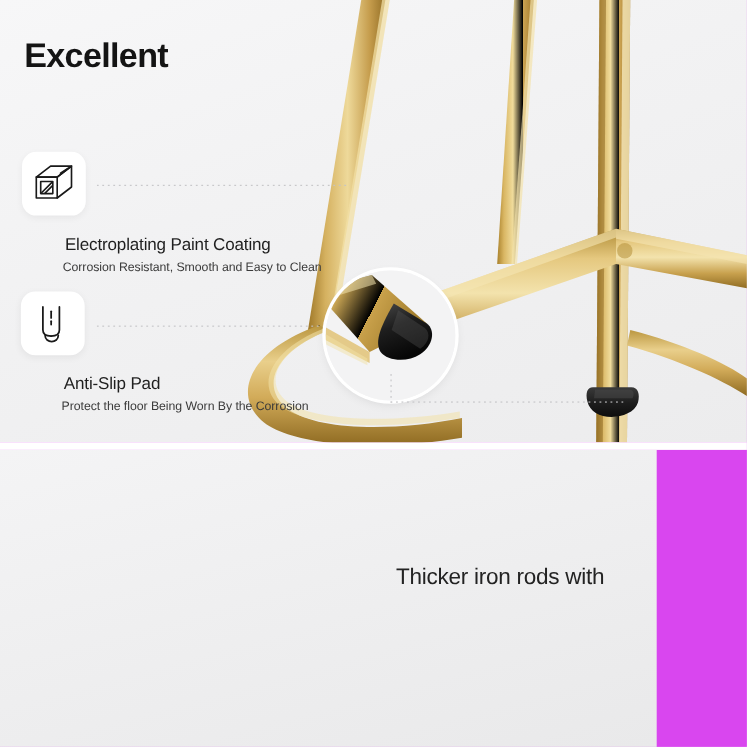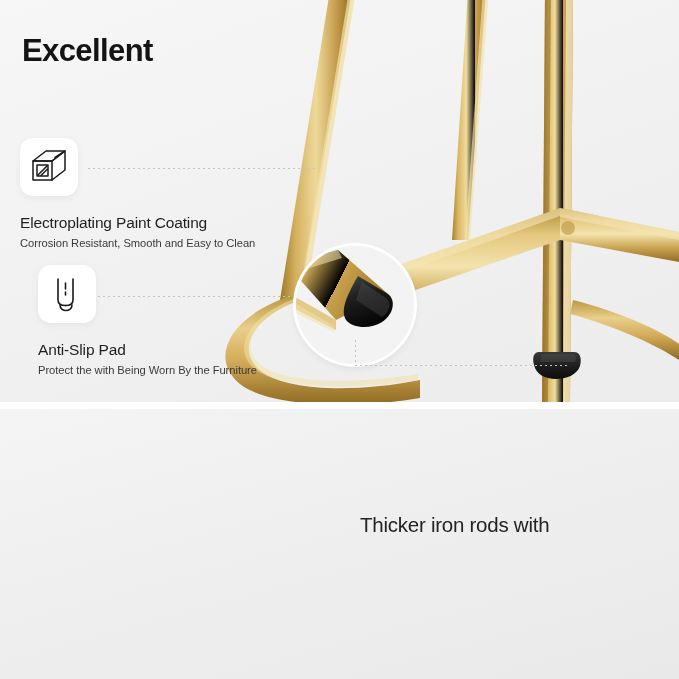--- a/index.html
+++ b/index.html
@@ -39,24 +39,25 @@
     width: 679px;
     height: 7px;
     background: #ffffff;
   }
 
   
   .panel-bottom {
     position: absolute;
     left: 0;
     top: 409px;
-    width: 679px;
+    width: 581px;
     height: 270px;
     overflow: hidden;
     background: linear-gradient(165deg, #f4f4f5 0%, #efeff0 45%, #e9e9ea 100%);
+    padding-left: 16px;
   }
 
   
   .heading {
     position: absolute;
     left: 22px;
     top: 31px;
     width: 300px;
     font-size: 31px;
     line-height: 1.30;
@@ -66,48 +67,50 @@
     z-index: 30;
   }
   .heading .line { display: block; white-space: nowrap; }
 
   
   .feature {
     position: absolute;
     z-index: 30;
   }
   .feature-1 { left: 20px; top: 138px; }
-  .feature-2 { left: 38px; top: 265px; }
+  .feature-2 { left: 19px; top: 265px; }
 
   .icon-card {
     position: relative;
     width: 58px;
     height: 58px;
     border-radius: 13px;
     background: #ffffff;
     box-shadow: 0 2px 7px rgba(0,0,0,0.055);
     display: flex;
     align-items: center;
     justify-content: center;
   }
 
   .feature-title {
     margin-top: 18px;
     font-size: 15.5px;
     font-weight: normal;
     color: #1f1f1f;
     letter-spacing: -0.15px;
     white-space: nowrap;
+    margin-left: 39px;
   }
   .feature-sub {
     margin-top: 5px;
     font-size: 11.2px;
     color: #3a3a3a;
     letter-spacing: -0.05px;
     white-space: nowrap;
+    margin-left: 37px;
   }
 
   
   .leader {
     position: absolute;
     height: 1px;
     z-index: 25;
     background-image: linear-gradient(to right, #c3c3c6 0 2px, transparent 2px 5px);
     background-size: 5px 1px;
     background-repeat: repeat-x;
@@ -292,21 +295,21 @@
           <g fill="none" stroke="#1a1a1a" stroke-width="1.6" stroke-linejoin="round" stroke-linecap="round">
             <path d="M11,5 L11,26 C11,29.5 14,31.5 18.5,31.5"></path>
             <path d="M26,5 L26,26 C26,29.5 23,31.5 18.5,31.5"></path>
             <line x1="18.5" y1="9" x2="18.5" y2="15"></line>
             <line x1="18.5" y1="18" x2="18.5" y2="21"></line>
             <path d="M13,31 C13,34.5 16,36.5 19,36.5 C22,36.5 25,34.5 25,31"></path>
           </g>
         </svg>
       </div>
       <div class="feature-title">Anti-Slip Pad</div>
-      <div class="feature-sub">Protect the with Being Worn By the Furniture</div>
+      <div class="feature-sub">Protect the floor Being Worn By the Corrosion</div>
     </div>
 
     <div class="magnifier">
       <svg width="118" height="118" viewBox="0 0 118 118">
         <defs>
           <linearGradient id="mLeg" x1="0" y1="0" x2="1" y2="0.35">
             <stop offset="0%" stop-color="#b8912f"></stop>
             <stop offset="25%" stop-color="#d9b25a"></stop>
             <stop offset="60%" stop-color="#c9a css"></stop>
             <stop offset="60%" stop-color="#c9a14b"></stop>

